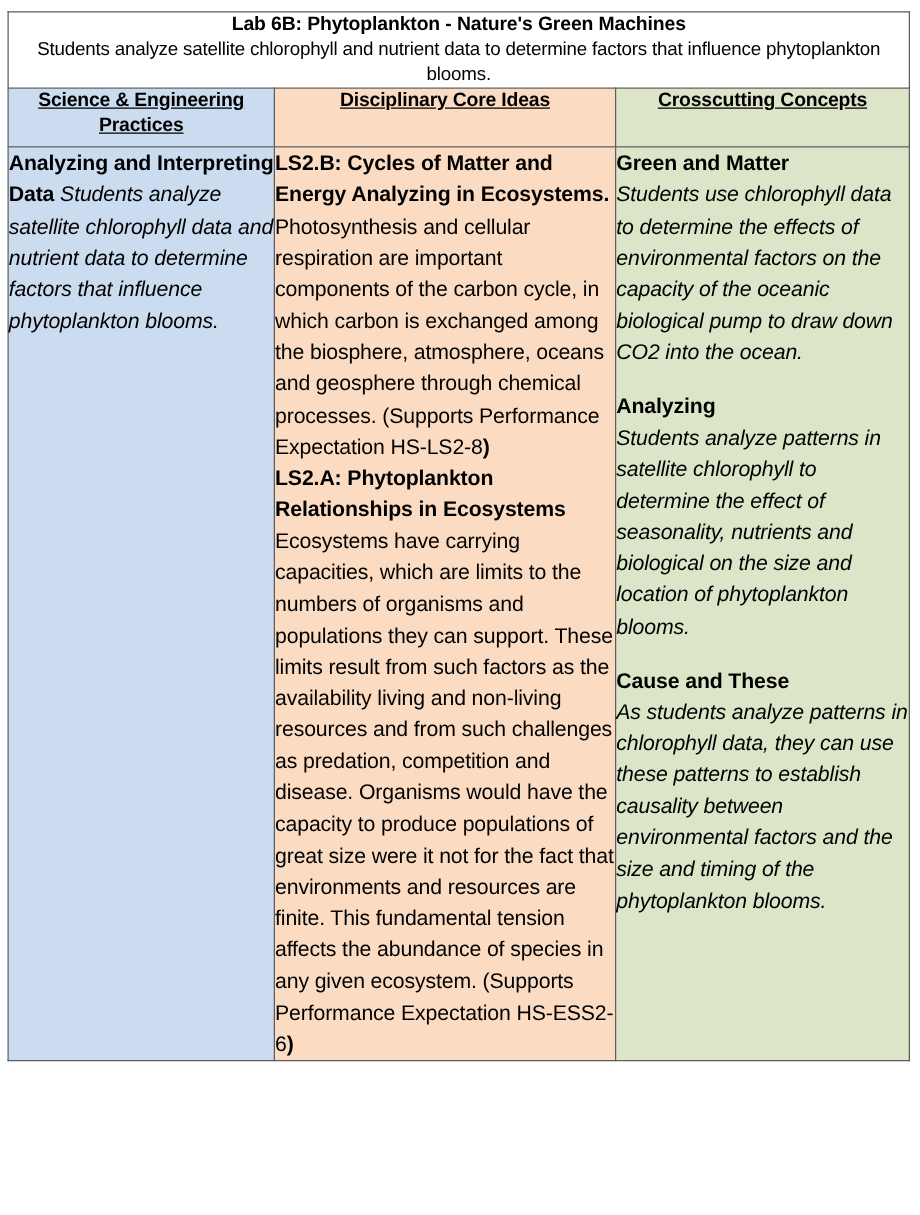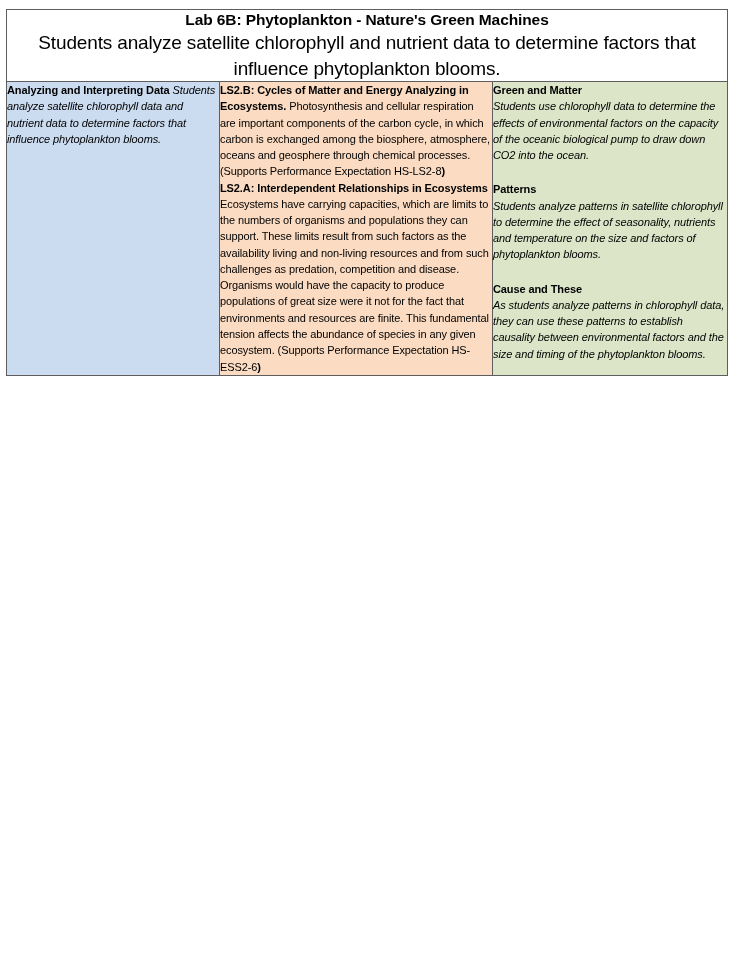--- a/index.html
+++ b/index.html
@@ -46,21 +46,21 @@
     padding: 9px 10px 10px 10px;
     border-bottom: 1px solid #2b2b2b;
   }
   .lab-title {
     font-size: 15.5px;
     font-weight: bold;
     line-height: 1.32;
     letter-spacing: -0.1px;
   }
   .lab-subtitle {
-    font-size: 19px;
+    font-size: 15px;
     font-weight: normal;
     line-height: 1.33;
     letter-spacing: -0.15px;
     padding: 0 2px;
   }
 
   
   col.c1 { width: 213px; }
   col.c2 { width: 273px; }
   col.c3 { width: 235px; }
@@ -76,21 +76,21 @@
     letter-spacing: -0.15px;
   }
   .hdr .u { text-decoration: underline; }
   .hdr.blue   { background: #ccdcf0; }
   .hdr.peach  { background: #fbdcc3; }
   .hdr.green  { background: #dde5c8; }
 
   
   .body-cell {
     padding: 12px 9px 10px 10px;
-    font-size: 11px;
+    font-size: 17px;
     line-height: 1.48;
     letter-spacing: -0.1px;
   }
   .body-cell.blue  { background: #ccdcf0; }
   .body-cell.peach { background: #fbdcc3; }
   .body-cell.green { background: #dde5c8; }
 
   .sub-head {
     font-weight: bold;
     font-style: normal;
@@ -119,50 +119,61 @@
     </colgroup>
 
     <tbody>
         <tr>
       <td class="title-cell" colspan="3">
         <div class="lab-title">Lab 6B: Phytoplankton - Nature's Green Machines</div>
         <div class="lab-subtitle">Students analyze  satellite chlorophyll and nutrient data to determine factors that influence phytoplankton blooms.</div>
       </td>
     </tr>
 
+    <tr>
+      <td class="hdr blue">
+        <span class="u">Science &amp; Engineering Practices</span>
+      </td>
+      <td class="hdr peach">
+        <span class="u">Disciplinary Core Ideas</span>
+      </td>
+      <td class="hdr green">
+        <span class="u">Crosscutting Concepts</span>
+      </td>
+    </tr>
 
     <tr>
 
       <td class="body-cell blue">
         <div>
           <span class="sub-head run">Analyzing and Interpreting Data</span>
           <span class="ital run">Students analyze satellite chlorophyll data and nutrient data to determine factors that influence  phytoplankton blooms.</span>
         </div>
       </td>
 
       <td class="body-cell peach">
         <div>
           <span class="sub-head run">LS2.B: Cycles of Matter and Energy Analyzing in Ecosystems.</span>
           <span class="plain run">Photosynthesis and cellular respiration are important components of the carbon cycle, in which carbon is exchanged among the biosphere, atmosphere, oceans and geosphere through chemical processes.  (Supports Performance Expectation HS-LS2-8</span><span class="sub-head run">)</span>
         </div>
         <div>
-          <span class="sub-head run">LS2.A: Interdependent Relationships in Ecosystems</span>
+          <span class="sub-head run">LS2.A: Phytoplankton Relationships in Ecosystems</span>
           <span class="plain run">Ecosystems have carrying capacities, which are limits to the numbers of organisms and populations they can support. These limits result from such factors as the availability living and non-living resources and from such challenges as predation, competition and disease. Organisms would have the capacity to produce populations of great size were it not for the fact that environments and resources are finite.   This fundamental tension affects the abundance of species in any given ecosystem. (Supports Performance Expectation HS-ESS2-6</span><span class="sub-head run">)</span>
         </div>
       </td>
 
       <td class="body-cell green">
         <div>
           <span class="sub-head blk">Green and Matter</span>
           <span class="ital blk">Students use chlorophyll data to determine the effects of  environmental factors on the capacity of the oceanic biological pump to draw down CO2 into the ocean.</span>
         </div>
         <div class="gap"></div>
         <div>
-          <span class="sub-head blk">Patterns</span>
-          <span class="ital blk">Students analyze patterns in satellite chlorophyll  to determine the effect of seasonality, nutrients and temperature on the size and factors of phytoplankton blooms.</span>
+          <span class="sub-head blk">Analyzing</span>
+          <span class="ital blk">Students analyze patterns in satellite chlorophyll  to determine the effect of seasonality, nutrients and biological on the size and location of phytoplankton blooms.</span>
         </div>
         <div class="gap"></div>
         <div>
           <span class="sub-head blk">Cause and These</span>
           <span class="ital blk">As students analyze patterns in chlorophyll data, they can use these patterns to establish causality between environmental factors and the size and timing of the phytoplankton blooms.</span>
         </div>
       </td>
 
     </tr>
   </tbody>

